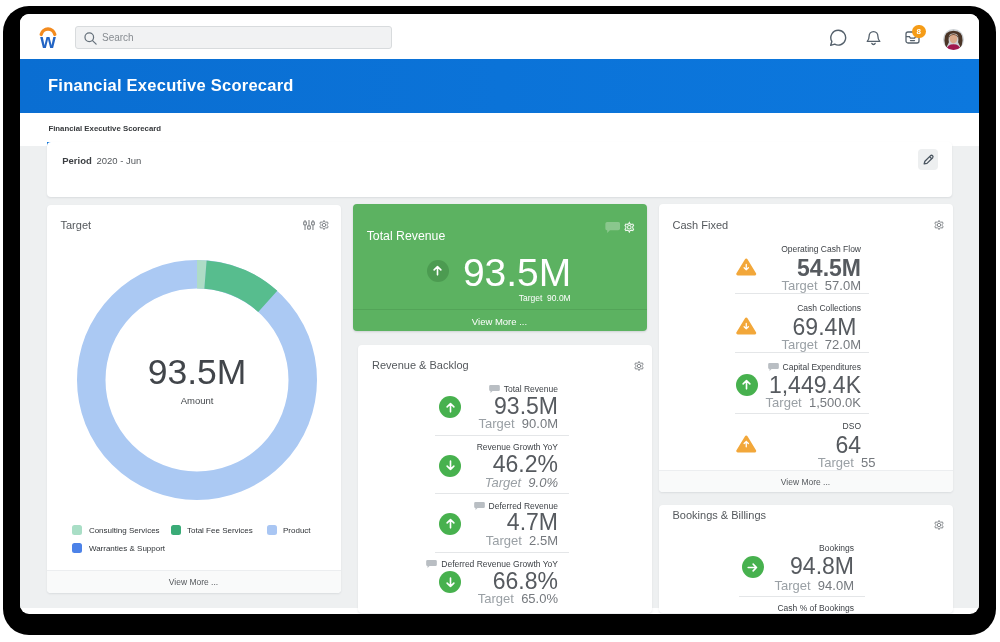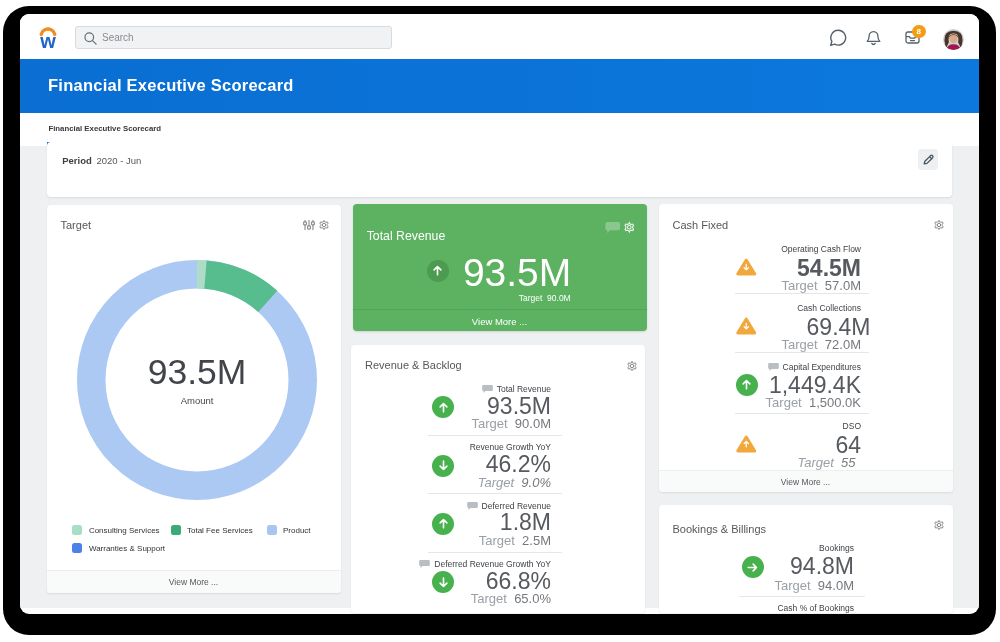--- a/index.html
+++ b/index.html
@@ -17,21 +17,21 @@
 #tabbar .u { position:absolute; left:27px; top:29.4px; width:116px; height:3.2px; background:#0a72d8; }
 #content { position:absolute; left:0; top:132px; width:959px; height:462px; background:#eef0f1; }
 .card { position:absolute; background:#fff; border-radius:4px; box-shadow:0 1px 2px rgba(40,50,60,0.10); }
 .ctitle { position:absolute; left:14px; font-size:11px; color:#54585c; line-height:1; white-space:nowrap; }
 #period { left:26.5px; top:128px; width:905px; height:55px; }
 #period .p1 { position:absolute; left:15.7px; top:14.1px; font-size:9.5px; font-weight:bold; color:#3b3e42; line-height:1; }
 #period .p2 { position:absolute; left:49.9px; top:13.6px; font-size:9.5px; color:#54585c; line-height:1; }
 #pencilbtn { position:absolute; left:871px; top:7px; width:20.5px; height:21px; background:#edeff0; border-radius:4px; }
 #revcard { left:26.5px; top:191px; width:294px; height:387.7px; }
 #greencard { left:332.5px; top:190px; width:294px; height:127px; background:#5cb261; box-shadow:0 1px 2px rgba(40,50,60,0.15); }
-#backlogcard { left:331px; top:330.6px; width:294px; height:268px; }
+#backlogcard { left:338px; top:330.6px; width:294px; height:268px; }
 #cashcard { left:638.5px; top:189.7px; width:294px; height:288.3px; }
 #bookcard { left:638.5px; top:491px; width:294px; height:107.6px; }
 .klabel { position:absolute; font-size:8.5px; color:#3e4247; white-space:nowrap; line-height:1;text-align:center; }
 .knum { position:absolute; font-size:23px; color:#565a5f; white-space:nowrap; line-height:1; }
 .ktarget { position:absolute; font-size:13px; color:#9aa0a5; white-space:nowrap; line-height:1; }
 .ktarget b { font-weight:normal; color:#75797e; }
 .kdiv { position:absolute; left:76.5px; width:134px; height:1px; background:#e4e6e8; }
 .circ { position:absolute; width:22px; height:22px; border-radius:50%; display:flex; align-items:center; justify-content:center; }
 .bubble { display:inline-block; margin-right:4px; position:relative; top:1px; }
 .footer { position:absolute; left:0; bottom:0; width:100%; background:#f9fafa; border-top:1px solid #eceef0; border-radius:0 0 4px 4px; text-align:center; }
@@ -192,21 +192,21 @@
     <div class="ktarget" style="right:94px;top:131.1px;font-style:italic;">Target&nbsp; <b>9.0%</b></div>
     <div class="circ" style="left:81.2px;top:110px;background:#47b14e;">
         <svg width="13" height="13" viewBox="0 0 12 12" style="transform:rotate(180deg)">
           <path d="M6 10 V2.3 M2.9 5.4 L6 2.3 l3.1 3.1" stroke="#fff" stroke-width="1.5" fill="none" stroke-linecap="round" stroke-linejoin="round"></path>
         </svg>
       </div>
     <div class="kdiv" style="top:148.7px;"></div>
     <div class="klabel" style="right:94px;top:156.4px;"><svg class="bubble" width="11" height="8" viewBox="0 0 16 12">
           <path d="M2 0 h12 a2 2 0 0 1 2 2 v5 a2 2 0 0 1 -2 2 h-9 l-3 3 v-3 a2 2 0 0 1 -2 -2 v-5 a2 2 0 0 1 2 -2 Z" fill="#b9bec3"></path>
         </svg>Deferred Revenue</div>
-    <div class="knum" style="right:94px;top:166.9px;">1.8M</div>
+    <div class="knum" style="right:94px;top:166.9px;">4.7M</div>
     <div class="ktarget" style="right:94px;top:189.4px;">Target&nbsp; <b>2.5M</b></div>
     <div class="circ" style="left:81.2px;top:168.3px;background:#47b14e;">
         <svg width="13" height="13" viewBox="0 0 12 12">
           <path d="M6 10 V2.3 M2.9 5.4 L6 2.3 l3.1 3.1" stroke="#fff" stroke-width="1.5" fill="none" stroke-linecap="round" stroke-linejoin="round"></path>
         </svg>
       </div>
     <div class="kdiv" style="top:207px;"></div>
     <div class="klabel" style="right:94px;top:214.7px;"><svg class="bubble" width="11" height="8" viewBox="0 0 16 12">
           <path d="M2 0 h12 a2 2 0 0 1 2 2 v5 a2 2 0 0 1 -2 2 h-9 l-3 3 v-3 a2 2 0 0 1 -2 -2 v-5 a2 2 0 0 1 2 -2 Z" fill="#b9bec3"></path>
         </svg>Deferred Revenue Growth YoY</div>
@@ -227,50 +227,50 @@
     </svg>
     <div class="klabel" style="right:91.5px;top:41.4px;">Operating Cash Flow</div>
     <div class="knum" style="right:91.5px;top:53.8px;font-weight:bold;">54.5M</div>
     <div class="ktarget" style="right:91.5px;top:75.5px;">Target&nbsp; <b>57.0M</b></div>
     <div class="abs" style="left:77.7px;top:53.3px;"><svg width="20.5" height="20" viewBox="0 0 24 21">
           <path d="M12 2.2 L22 18.8 L2 18.8 Z" fill="#f2a73a" stroke="#f2a73a" stroke-width="3.4" stroke-linejoin="round"></path>
           <path d="M12 7.5 v6.3 M9.5 11.4 L12 13.8 l2.5 -2.4" stroke="#fff" stroke-width="1.5" fill="none" stroke-linecap="round" stroke-linejoin="round"></path>
         </svg></div>
     <div class="kdiv" style="top:89.8px;"></div>
     <div class="klabel" style="right:91.5px;top:100.3px;">Cash Collections</div>
-    <div class="knum" style="right:82px;top:112.7px;">69.4M</div>
+    <div class="knum" style="right:96px;top:112.7px;">69.4M</div>
     <div class="ktarget" style="right:91.5px;top:134.4px;">Target&nbsp; <b>72.0M</b></div>
     <div class="abs" style="left:77.7px;top:112.2px;"><svg width="20.5" height="20" viewBox="0 0 24 21">
           <path d="M12 2.2 L22 18.8 L2 18.8 Z" fill="#f2a73a" stroke="#f2a73a" stroke-width="3.4" stroke-linejoin="round"></path>
           <path d="M12 7.5 v6.3 M9.5 11.4 L12 13.8 l2.5 -2.4" stroke="#fff" stroke-width="1.5" fill="none" stroke-linecap="round" stroke-linejoin="round"></path>
         </svg></div>
     <div class="kdiv" style="top:148.5px;"></div>
     <div class="klabel" style="right:91.5px;top:158.3px;"><svg class="bubble" width="11" height="8" viewBox="0 0 16 12">
           <path d="M2 0 h12 a2 2 0 0 1 2 2 v5 a2 2 0 0 1 -2 2 h-9 l-3 3 v-3 a2 2 0 0 1 -2 -2 v-5 a2 2 0 0 1 2 -2 Z" fill="#b9bec3"></path>
         </svg>Capital Expenditures</div>
     <div class="knum" style="right:91.5px;top:170.7px;">1,449.4K</div>
     <div class="ktarget" style="right:91.5px;top:192.4px;">Target&nbsp; <b>1,500.0K</b></div>
     <div class="circ" style="left:77px;top:170.2px;background:#47b14e;">
         <svg width="13" height="13" viewBox="0 0 12 12">
           <path d="M6 10 V2.3 M2.9 5.4 L6 2.3 l3.1 3.1" stroke="#fff" stroke-width="1.5" fill="none" stroke-linecap="round" stroke-linejoin="round"></path>
         </svg>
       </div>
     <div class="kdiv" style="top:208.9px;"></div>
     <div class="klabel" style="right:91.5px;top:218.1px;">DSO</div>
     <div class="knum" style="right:91.5px;top:230.5px;text-align:right;">64</div>
-    <div class="ktarget" style="right:97px;top:252.2px;font-style:italic;">Target&nbsp; <b>55</b></div>
+    <div class="ktarget" style="right:77px;top:252.2px;">Target&nbsp; <b>55</b></div>
     <div class="abs" style="left:77.7px;top:230px;"><svg width="20.5" height="20" viewBox="0 0 24 21">
           <path d="M12 2.2 L22 18.8 L2 18.8 Z" fill="#f2a73a" stroke="#f2a73a" stroke-width="3.4" stroke-linejoin="round"></path>
           <path d="M12 13.8 v-6.3 M9.5 10 L12 7.5 l2.5 2.4" stroke="#fff" stroke-width="1.5" fill="none" stroke-linecap="round" stroke-linejoin="round"></path>
         </svg></div>
     <div class="footer" style="height:22px;"><span style="line-height:22px;display:inline-block;">View More ...</span></div>
   </div>
 
   <div class="card" id="bookcard">
-    <div class="ctitle" style="top:19px;">Bookings &amp; Billings</div>
+    <div class="ctitle" style="top:5px;">Bookings &amp; Billings</div>
     <svg class="abs" style="left:274.5px;top:14px" width="12" height="12" viewBox="0 0 24 24">
       <path fill="none" stroke="#85898d" stroke-width="2" d="M12 2.8 l1.2 2.7 a6.8 6.8 0 0 1 2.6 1.1 l2.9 -0.8 1.5 2.6 -1.8 2.3 a6.8 6.8 0 0 1 0 2.6 l1.8 2.3 -1.5 2.6 -2.9 -0.8 a6.8 6.8 0 0 1 -2.6 1.1 L12 21.2 l-1.2 -2.7 a6.8 6.8 0 0 1 -2.6 -1.1 l-2.9 0.8 -1.5 -2.6 1.8 -2.3 a6.8 6.8 0 0 1 0 -2.6 L3.8 8.4 l1.5 -2.6 2.9 0.8 a6.8 6.8 0 0 1 2.6 -1.1 Z"></path>
       <circle cx="12" cy="12" r="3.4" fill="none" stroke="#85898d" stroke-width="2"></circle>
     </svg>
     <div class="klabel" style="right:98.5px;top:39.4px;">Bookings</div>
     <div class="knum" style="right:98.5px;top:49.5px;">94.8M</div>
     <div class="ktarget" style="right:98.5px;top:74.3px;">Target&nbsp; <b>94.0M</b></div>
     <div class="circ" style="left:83.1px;top:51px;background:#47b14e;">
         <svg width="13" height="13" viewBox="0 0 12 12" style="transform:rotate(90deg)">
           <path d="M6 10 V2.3 M2.9 5.4 L6 2.3 l3.1 3.1" stroke="#fff" stroke-width="1.5" fill="none" stroke-linecap="round" stroke-linejoin="round"></path>

